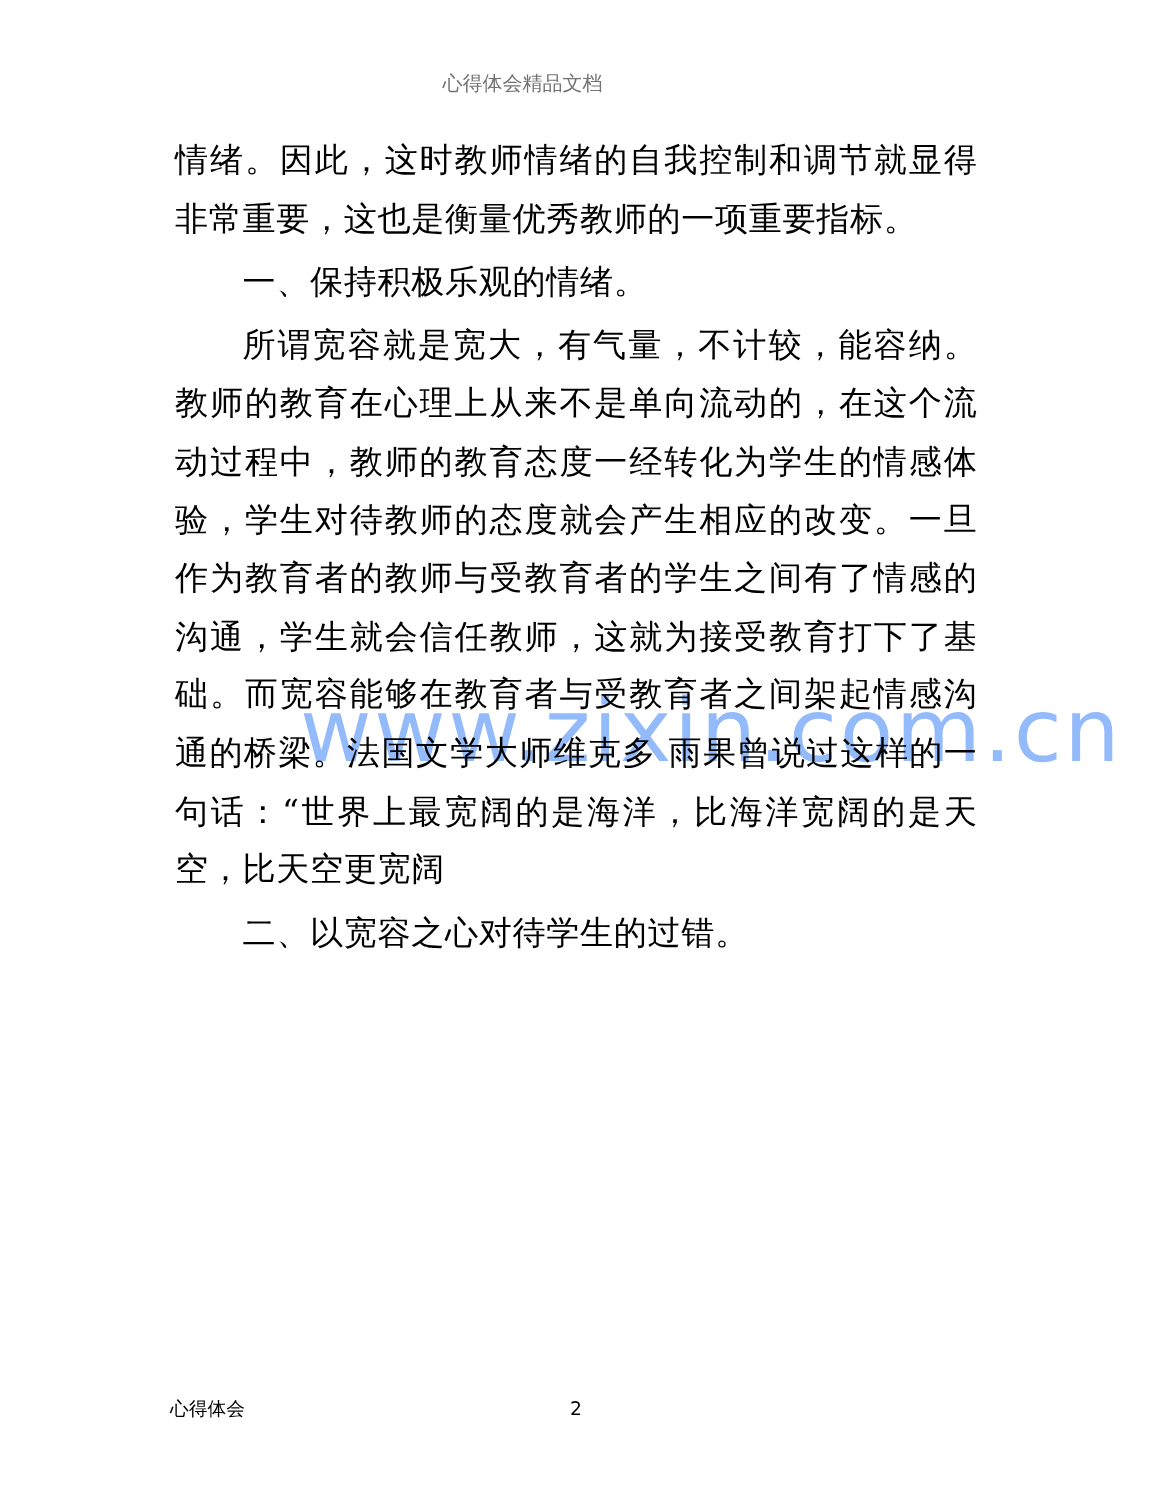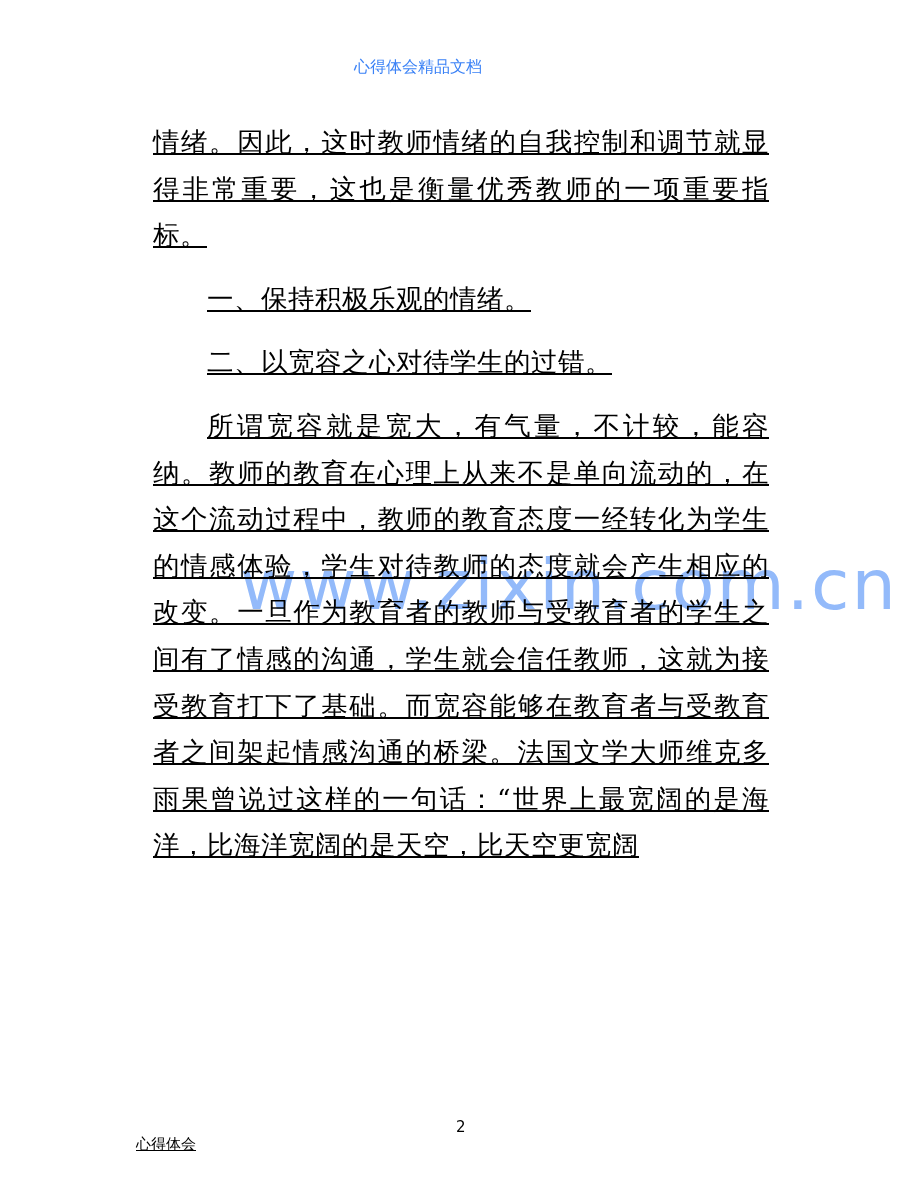--- a/index.html
+++ b/index.html
@@ -17,37 +17,36 @@
     }
     .page-header {
       position: absolute;
       top: 55px;
       left: 0;
       width: 836px;
       text-align: center;
       font-family: "DejaVu Sans", "Liberation Sans", sans-serif;
       font-size: 16px;
       line-height: 24px;
-      color: #3b82f6;
+      color: #737373;
     }
     .body-text {
       position: absolute;
       top: 102px;
       left: 136px;
       width: 650px;
       font-size: 26.5px;
       line-height: 46.6px;
       text-align: justify;
       text-align-last: left;
       letter-spacing: 0.5px;
     }
     .body-text p {
-      margin: 17px;
+      margin: 4px;
       padding: 0;
-      text-decoration: underline;
     }
     .body-text p.indent {
       text-indent: 54px;
     }
     .watermark {
       position: absolute;
       top: 545px;
       left: 240px;
       font-family: "DejaVu Sans", "Liberation Sans", sans-serif;
       font-size: 70px;
@@ -66,41 +65,40 @@
       left: 136px;
       width: 650px;
       font-family: "DejaVu Sans", "Liberation Sans", sans-serif;
       font-size: 15px;
       line-height: 22px;
       color: #000000;
     }
     .footer-left {
       position: absolute;
       left: 0;
-      top: 17px;
-      text-decoration: underline;
+      top: 0;
     }
     .footer-page {
       position: absolute;
       left: 320px;
       top: 0;
     }
   </style>
 </head>
 <body>
 
 <div class="page-header">
   <span>心得体会精品文档</span>
 </div>
 
 <div class="watermark">www.zixin.com.cn</div>
 
 <div class="body-text">
   <p>情绪。因此，这时教师情绪的自我控制和调节就显得非常重要，这也是衡量优秀教师的一项重要指标。</p>
   <p class="indent">一、保持积极乐观的情绪。</p>
+  <p class="indent">所谓宽容就是宽大，有气量，不计较，能容纳。教师的教育在心理上从来不是单向流动的，在这个流动过程中，教师的教育态度一经转化为学生的情感体验，学生对待教师的态度就会产生相应的改变。一旦作为教育者的教师与受教育者的学生之间有了情感的沟通，学生就会信任教师，这就为接受教育打下了基础。而宽容能够在教育者与受教育者之间架起情感沟通的桥梁。法国文学大师维克多 雨果曾说过这样的一句话：“世界上最宽阔的是海洋，比海洋宽阔的是天空，比天空更宽阔</p>
   <p class="indent">二、以宽容之心对待学生的过错。</p>
-  <p class="indent">所谓宽容就是宽大，有气量，不计较，能容纳。教师的教育在心理上从来不是单向流动的，在这个流动过程中，教师的教育态度一经转化为学生的情感体验，学生对待教师的态度就会产生相应的改变。一旦作为教育者的教师与受教育者的学生之间有了情感的沟通，学生就会信任教师，这就为接受教育打下了基础。而宽容能够在教育者与受教育者之间架起情感沟通的桥梁。法国文学大师维克多 雨果曾说过这样的一句话：“世界上最宽阔的是海洋，比海洋宽阔的是天空，比天空更宽阔</p>
 </div>
 
 <div class="page-footer">
   <span class="footer-left">心得体会</span>
   <span class="footer-page">2</span>
 </div>
 
 </body></html>

